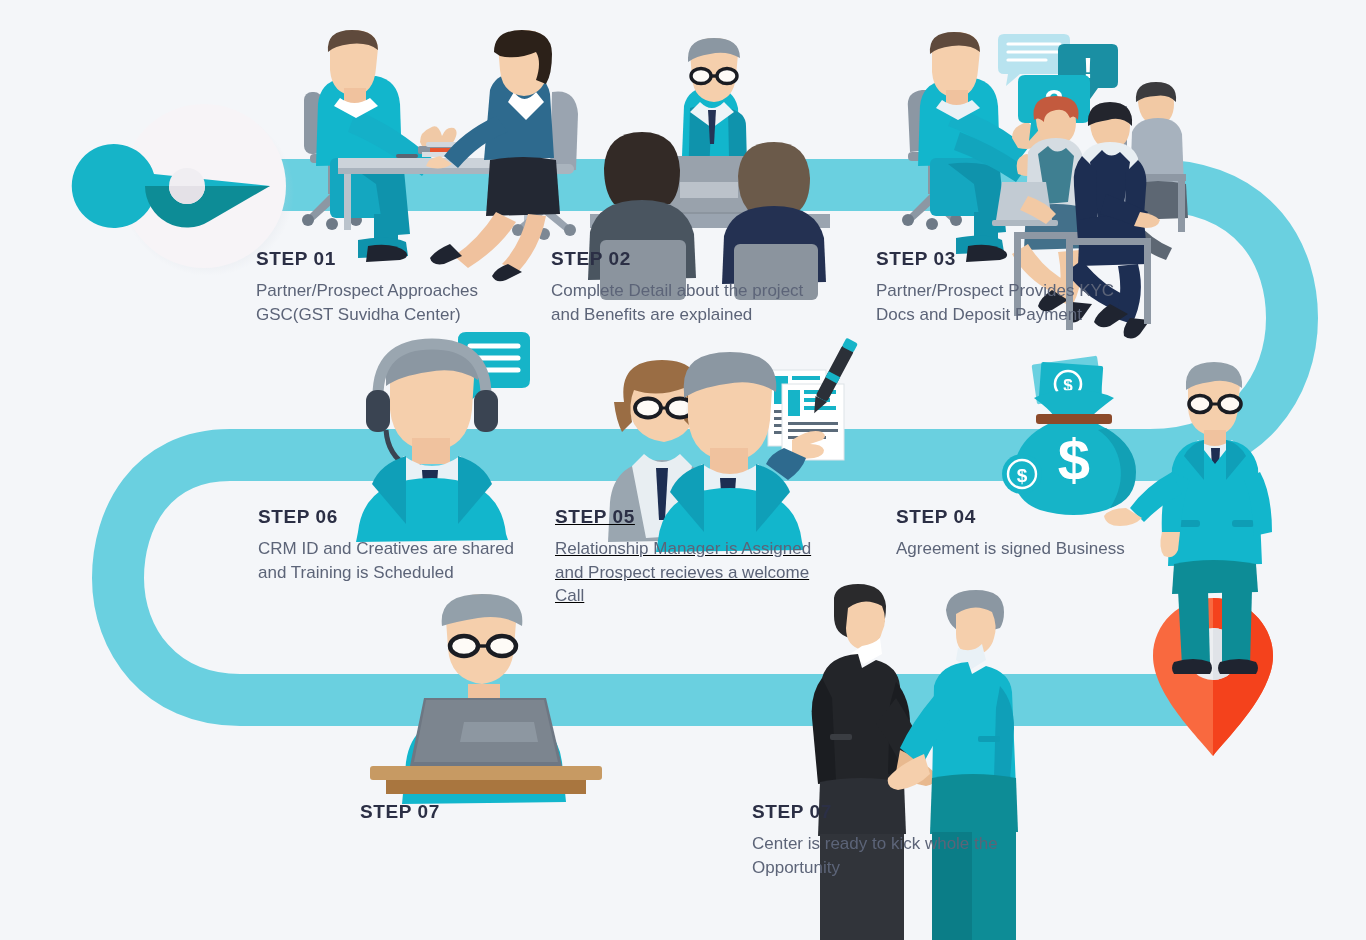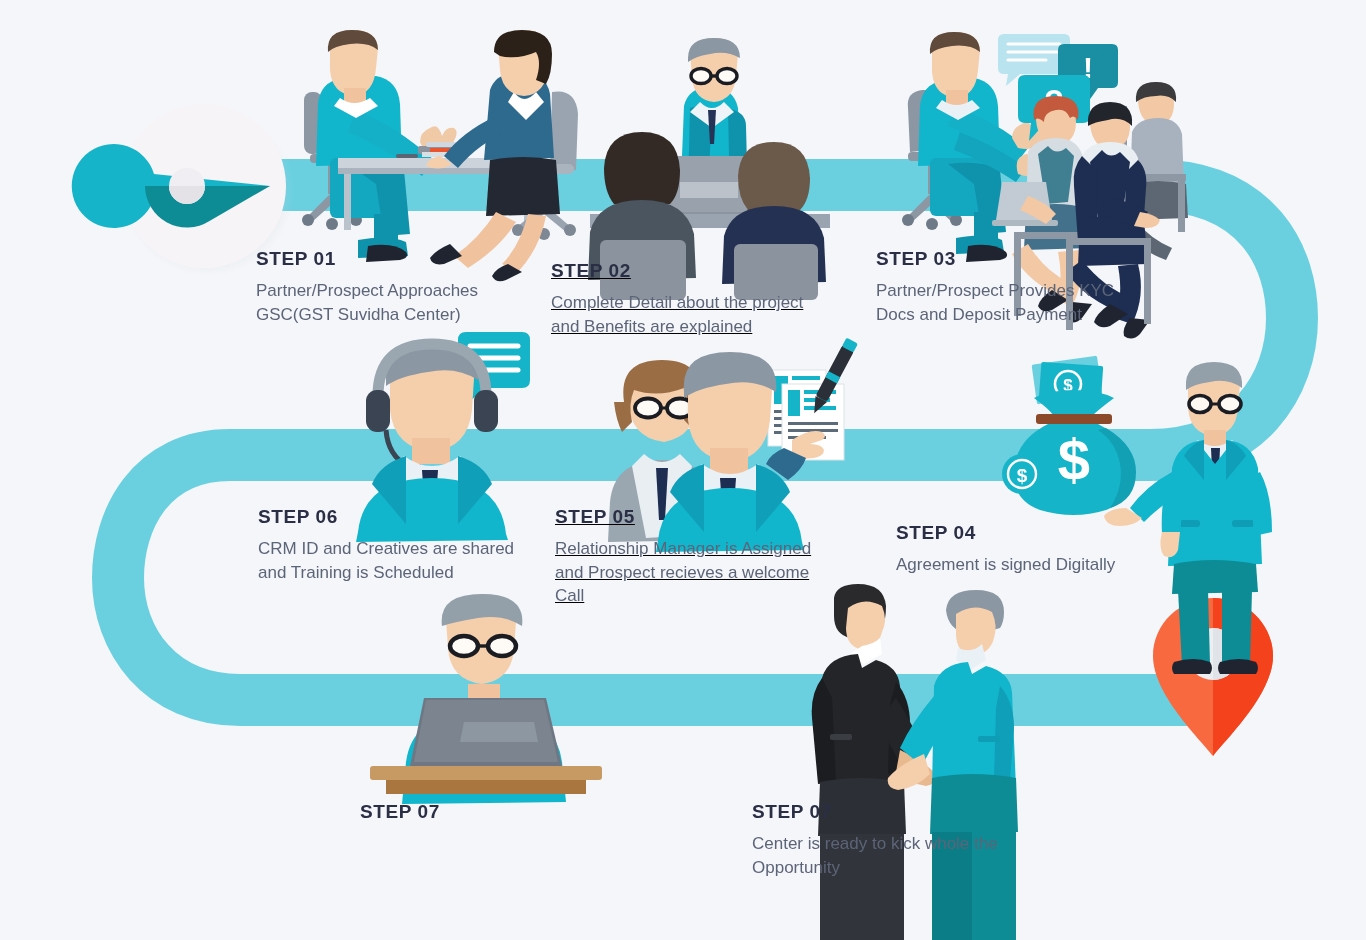--- a/index.html
+++ b/index.html
@@ -29,23 +29,23 @@
     margin:0 0 7px 0;
     white-space:nowrap;
   }
   .step-desc{
     font-size:17px;
     color:#5c6478;
     margin:0;
   }
   
   #cap1{left:256px;top:246px;width:306px;}
-  #cap2{left:551px;top:258px;width:318px;text-decoration:underline;}
+  #cap2{left:551px;top:246px;width:318px;}
   #cap3{left:876px;top:246px;width:310px;}
-  #cap4{left:896px;top:504px;width:270px;margin-top:16px;}
+  #cap4{left:896px;top:504px;width:270px;}
   #cap5{left:555px;top:504px;width:308px;text-decoration:underline;}
   #cap6{left:258px;top:504px;width:304px;}
   #cap7{left:360px;top:799px;width:280px;}
   #cap8{left:752px;top:799px;width:296px;}
 </style>
 </head>
 <body>
 
 <div id="stage">
 
@@ -568,21 +568,21 @@
     <div class="step-title">STEP 03</div>
     <div class="step-desc">
       <div>Partner/Prospect Provides KYC</div>
       <div>Docs and Deposit Payment</div>
     </div>
   </div>
 
   <div class="caption" id="cap4">
     <div class="step-title">STEP 04</div>
     <div class="step-desc">
-      <div>Agreement is signed Digitally</div>
+      <div>Agreement is signed Business</div>
     </div>
   </div>
 
   <div class="caption" id="cap5">
     <div class="step-title">STEP 05</div>
     <div class="step-desc">
       <div>Relationship Manager is Assigned</div>
       <div>and Prospect recieves a welcome</div>
       <div>Call</div>
     </div>

